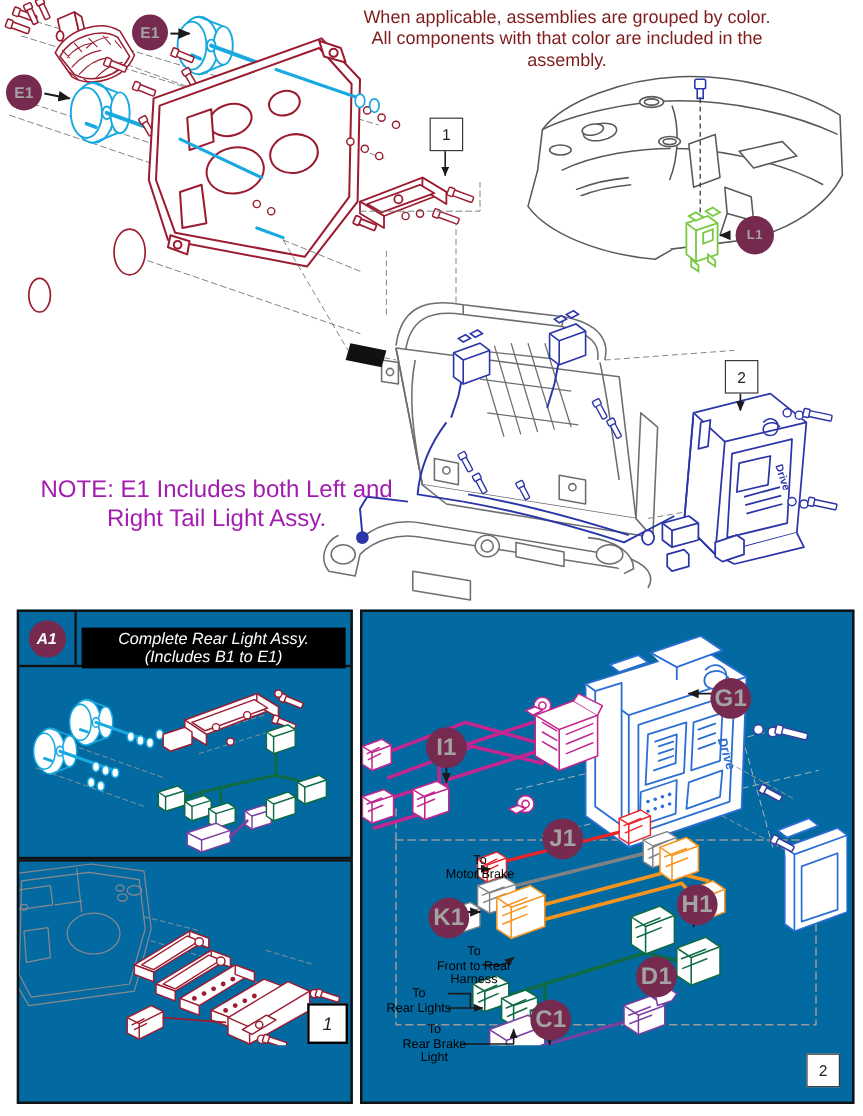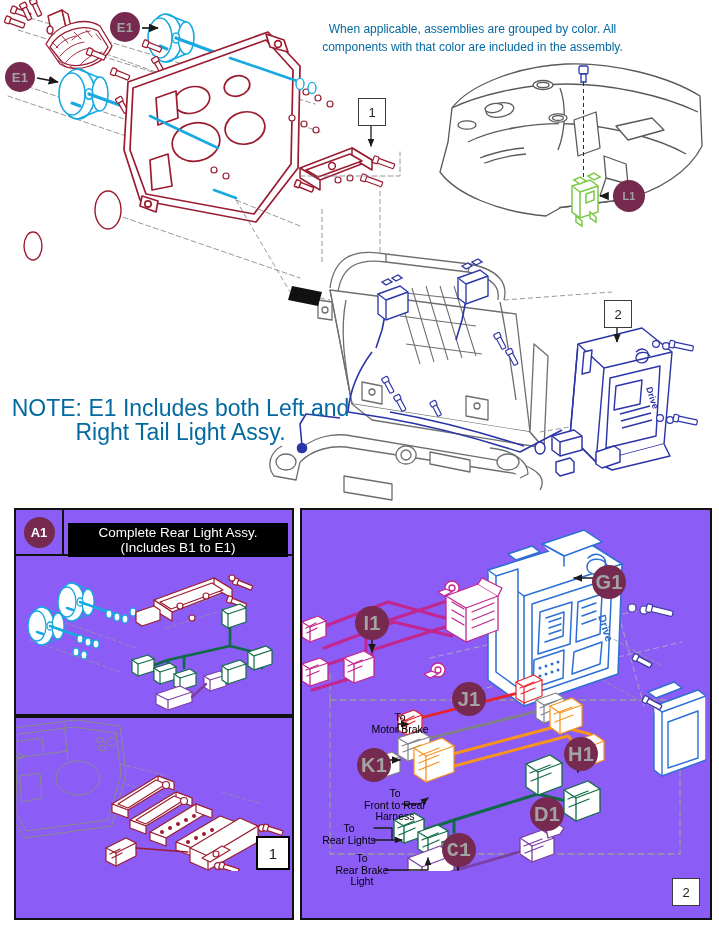--- a/index.html
+++ b/index.html
@@ -17,27 +17,27 @@
   .badge.b32{width:32px;height:32px;font-size:11px;}
   .badge.b34{width:34px;height:34px;font-size:20px;}
 
   
   .numbox{position:absolute;width:26px;height:26px;border:1.6px solid #3b3b3b;
           background:#fff;display:flex;align-items:center;justify-content:center;
           font-size:13px;color:#222;}
   .numbox.thick{border:2px solid #000;width:30px;height:30px;font-size:15px;}
 
   
-  .topnote{position:absolute;left:300px;top:20px;width:345px;text-align:center;
-           font-size:12px;line-height:18px;color:#0369a1;}
+  .topnote{position:absolute;left:300px;top:6px;width:345px;text-align:center;
+           font-size:15px;line-height:18px;color:#7f1d1d;}
   .rednote{position:absolute;left:8px;top:396px;width:345px;text-align:center;
-           font-size:23px;line-height:24px;color:#0369a1;}
+           font-size:20px;line-height:24px;color:#a21caf;}
 
   
-  .panel{position:absolute;border:2.5px solid #111;background:#8b5cf6;}
+  .panel{position:absolute;border:2.5px solid #111;background:#0369a1;font-style:italic;}
   .panel-hdr{position:relative;height:44px;border-bottom:2.5px solid #111;
              display:flex;align-items:center;}
   .hdr-badge-cell{width:46px;height:100%;display:flex;align-items:center;
                   justify-content:center;border-right:2.5px solid #111;flex:0 0 46px;}
   .hdr-badge{width:31px;height:31px;border-radius:50%;background:#762a4f;color:#fff;
              display:flex;align-items:center;justify-content:center;
              font-size:13px;font-weight:bold;}
   .hdr-title{flex:1;height:100%;display:flex;align-items:center;justify-content:center;
              padding:0 4px;}
   .hdr-title-inner{background:#000;color:#fff;width:100%;height:34px;
@@ -884,21 +884,21 @@
   </div>
 
 </div>
 
 <div class="badge b34" style="left:592px;top:565px;">G1</div>
 <div class="badge b34" style="left:355px;top:606px;">I1</div>
 <div class="badge b34" style="left:452px;top:682px;">J1</div>
 <div class="badge b34" style="left:357px;top:748px;">K1</div>
 <div class="badge b34" style="left:564px;top:737px;">H1</div>
 <div class="badge b34" style="left:530px;top:797px;">D1</div>
-<div class="badge b34" style="left:442px;top:833px;font-family:Liberation Mono, monospace;">C1</div>
+<div class="badge b34" style="left:442px;top:833px;">C1</div>
 
 <div class="lbl" style="left:360px;top:712px;width:80px;">
   <div>To</div>
   <div>Motor Brake</div>
 </div>
 <div class="lbl" style="left:352px;top:788px;width:86px;">
   <div>To</div>
   <div>Front to Rear</div>
   <div>Harness</div>
 </div>

